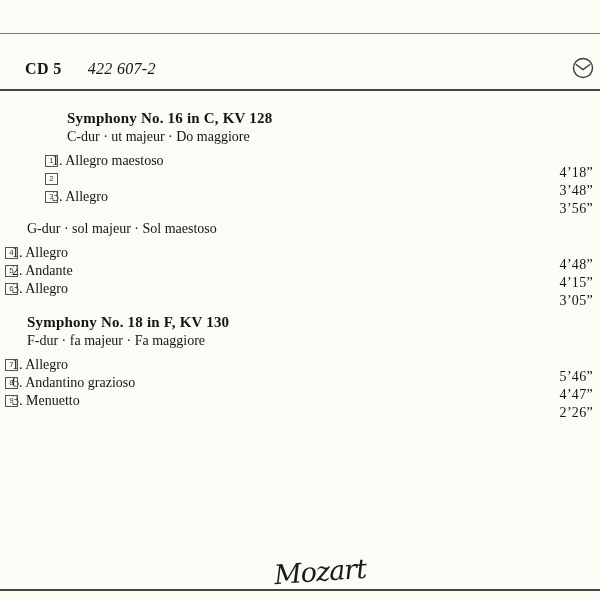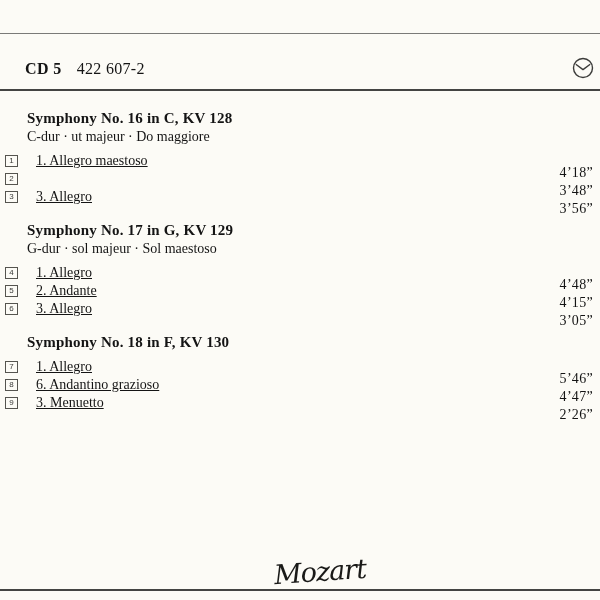--- a/index.html
+++ b/index.html
@@ -26,35 +26,35 @@
   .header {
     position: absolute;
     top: 60px; left: 25px;
     display: flex;
     align-items: baseline;
     font-size: 16px;
     white-space: nowrap;
     text-align: right;
   }
   .cd-label { font-weight: bold; letter-spacing: 0.4px; }
-  .catalog  { margin-left: 15px; letter-spacing: 0.3px; }
+  .catalog  { margin-left: 26px; letter-spacing: 0.3px; font-style: italic; }
 
   .clock {
     position: absolute;
     top: 55px; left: 570px;
     width: 26px; height: 26px;
   }
 
   
   .content {
     position: absolute;
     top: 91px; left: 0; right: 0;
   }
   .section { margin-top: 14px; }
-  .section:first-child { margin-top: 17px; }
+  .section:first-child { margin-top: 17px; padding-left: 40px; }
   .section-title {
     margin-left: 27px;
     font-weight: bold;
     font-size: 15px;
     line-height: 20px;
     letter-spacing: 0.2px;
   }
   .section-subtitle {
     margin-left: 27px;
     font-size: 14px;
@@ -73,21 +73,21 @@
     min-width: 9px; height: 10px;
     padding: 0 1px;
     border: 1px solid #55544f;
     font-family: "Liberation Sans", sans-serif;
     font-size: 8px;
     line-height: 10px;
     text-align: center;
     color: #3a3a38;
     background: transparent;
   }
-  .track-name { margin-left: 36px; text-decoration: underline; }
+  .track-name { margin-left: 12px; }
   .track-time {
     position: absolute;
     right: 7px; top: 12px;
     letter-spacing: 0.3px;
   }
 
   
   .signature {
     position: absolute;
     top: 556px; left: 160px;
@@ -137,21 +137,20 @@
       </div>
       <div class="track-row">
         <span class="track-box">3</span>
         <span class="track-name">3. Allegro</span>
         <span class="track-time">3’56”</span>
       </div>
     </div>
   </div>
 
   <div class="section">
-    <div class="section-title">Symphony No. 17 in G, KV 129</div>
     <div class="section-subtitle">G-dur · sol majeur · Sol maestoso</div>
     <div class="tracks">
       <div class="track-row">
         <span class="track-box">4</span>
         <span class="track-name">1. Allegro</span>
         <span class="track-time">4’48”</span>
       </div>
       <div class="track-row">
         <span class="track-box">5</span>
         <span class="track-name">2. Andante</span>
@@ -160,20 +159,21 @@
       <div class="track-row">
         <span class="track-box">6</span>
         <span class="track-name">3. Allegro</span>
         <span class="track-time">3’05”</span>
       </div>
     </div>
   </div>
 
   <div class="section">
     <div class="section-title">Symphony No. 18 in F, KV 130</div>
+    <div class="section-subtitle">F-dur · fa majeur · Fa maggiore</div>
     <div class="tracks">
       <div class="track-row">
         <span class="track-box">7</span>
         <span class="track-name">1. Allegro</span>
         <span class="track-time">5’46”</span>
       </div>
       <div class="track-row">
         <span class="track-box">8</span>
         <span class="track-name">6. Andantino grazioso</span>
         <span class="track-time">4’47”</span>

